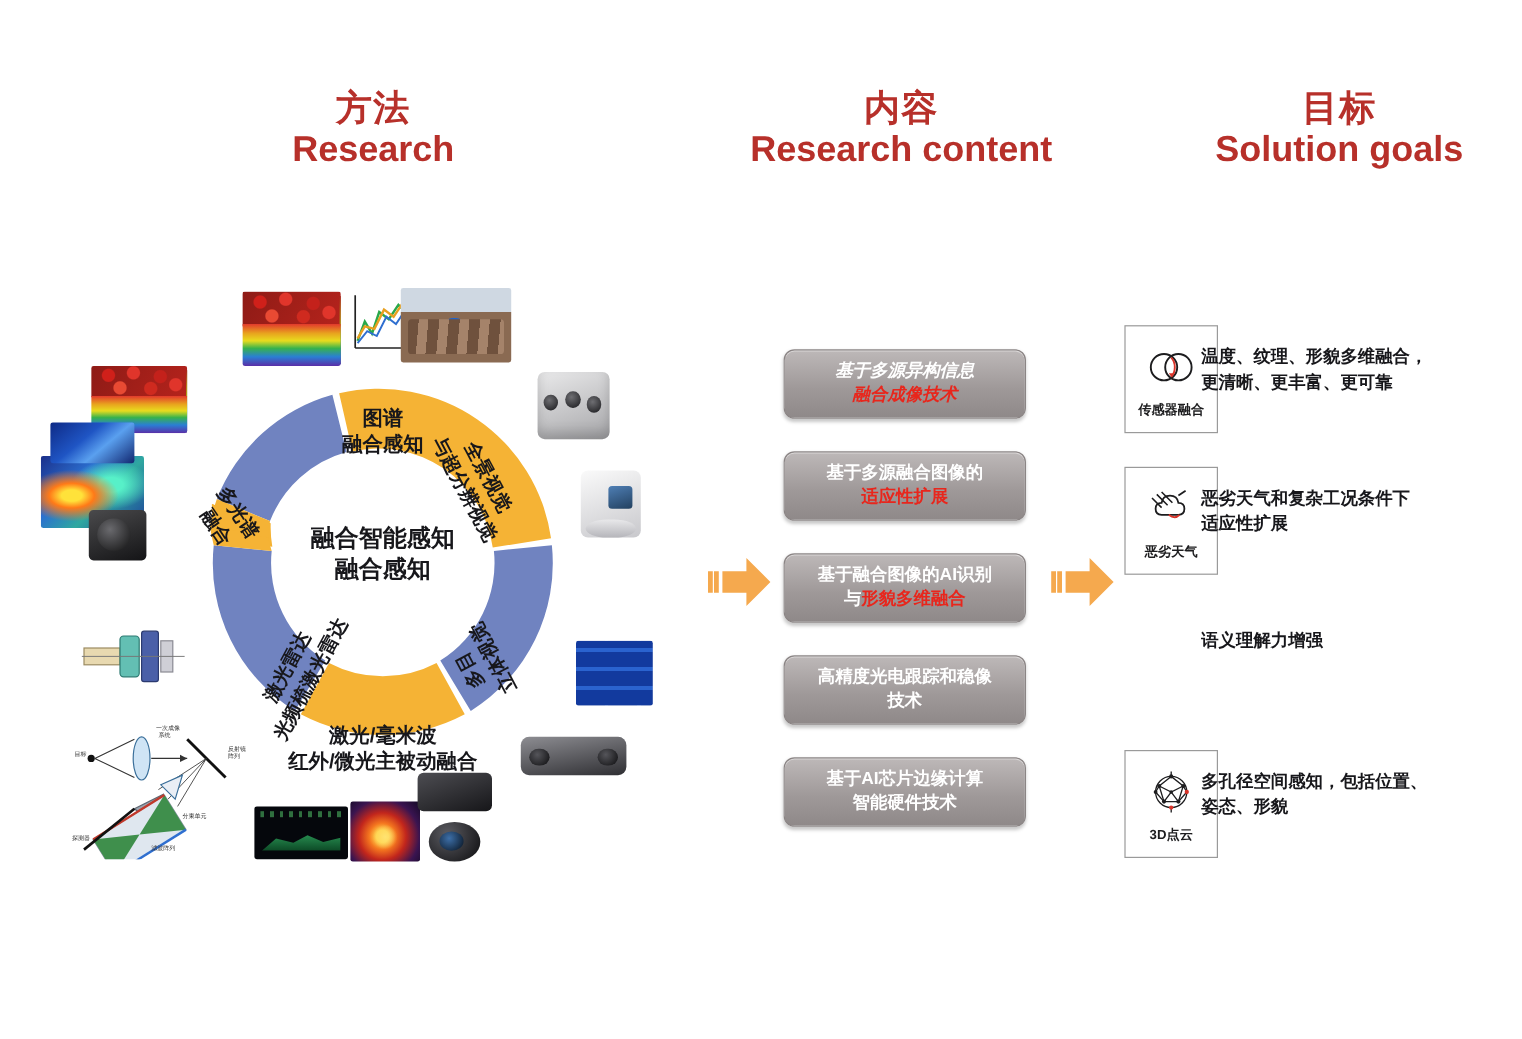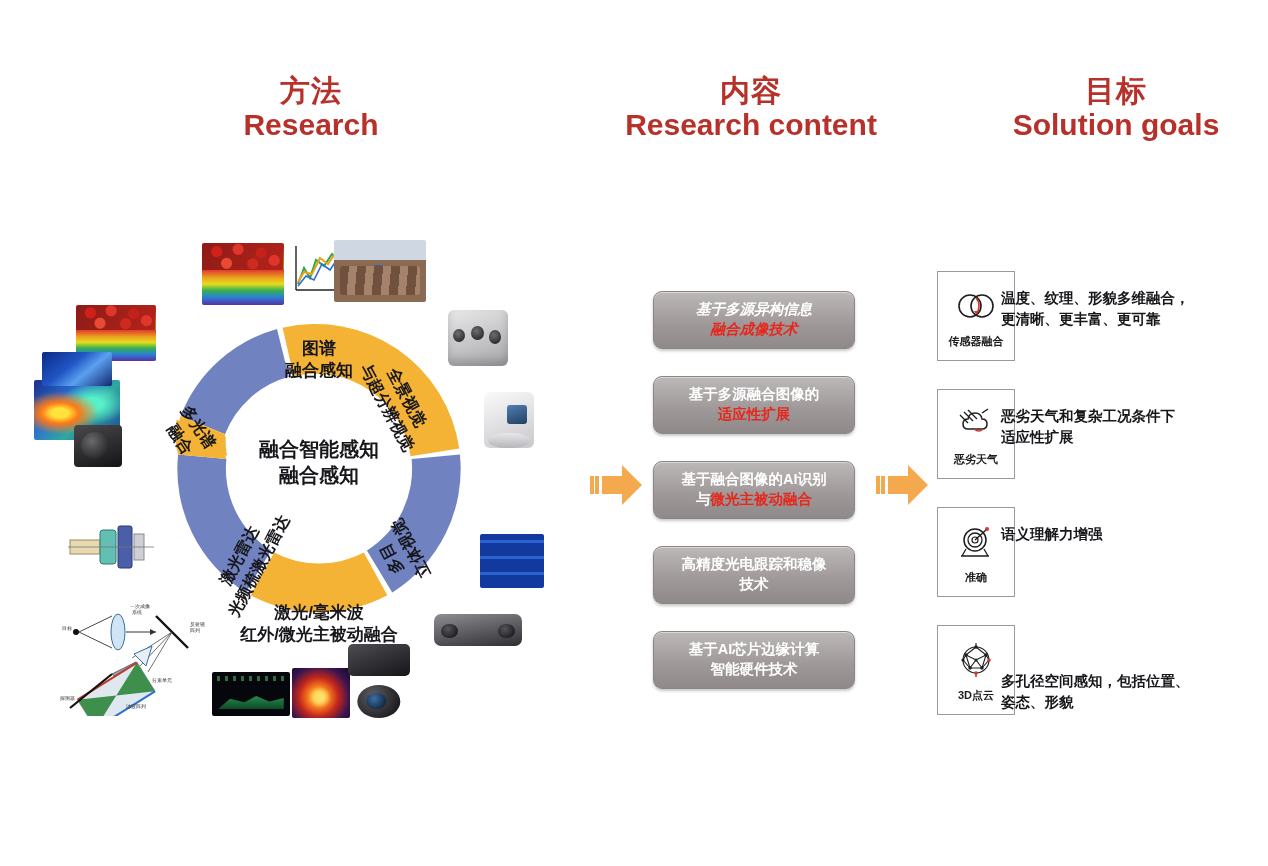--- a/index.html
+++ b/index.html
@@ -291,21 +291,21 @@
   </div>
   <div class="mbox" style="left:637px;top:376px;">
     <div>
       <span>基于多源融合图像的</span><br>
       <span class="red">适应性扩展</span>
     </div>
   </div>
   <div class="mbox" style="left:637px;top:461px;">
     <div>
       <span>基于融合图像的AI识别</span><br>
-      <span>与</span><span class="red">微光主被动融合</span>
+      <span>与</span><span class="red">形貌多维融合</span>
     </div>
   </div>
   <div class="mbox" style="left:637px;top:546px;">
     <div>
       <span>高精度光电跟踪和稳像</span><br>
       <span>技术</span>
     </div>
   </div>
   <div class="mbox" style="left:637px;top:631px;">
     <div>
@@ -346,33 +346,20 @@
         <path d="M20 22 q5 4 9 0" fill="none" stroke="#d8342a" stroke-width="1.5"></path>
       </svg>
     </div>
     <div class="cap">恶劣天气</div>
   </div>
   <div class="rtext" style="left:985px;top:406px;">
     <div>恶劣天气和复杂工况条件下</div>
     <div>适应性扩展</div>
   </div>
 
-  <div class="rcard" style="left:921px;top:507px;">
-    <div class="ic">
-      <svg width="44" height="34" viewBox="0 0 44 34">
-        <circle cx="21" cy="15" r="11" fill="none" stroke="#1d1d1f" stroke-width="1.5"></circle>
-        <circle cx="21" cy="15" r="7" fill="none" stroke="#1d1d1f" stroke-width="1.3"></circle>
-        <circle cx="21" cy="15" r="3" fill="none" stroke="#1d1d1f" stroke-width="1.2"></circle>
-        <path d="M21 15 L33 4" stroke="#1d1d1f" stroke-width="1.4"></path>
-        <circle cx="33" cy="4" r="2" fill="#d8342a"></circle>
-        <path d="M12 24 L8 31 M30 24 L34 31 M7 31 L35 31" stroke="#1d1d1f" stroke-width="1.3" fill="none"></path>
-      </svg>
-    </div>
-    <div class="cap">准确</div>
-  </div>
   <div class="rtext" style="left:985px;top:524px;">
     <div>语义理解力增强</div>
   </div>
 
   <div class="rcard" style="left:921px;top:625px;">
     <div class="ic">
       <svg width="44" height="36" viewBox="0 0 44 36">
         <g fill="none" stroke="#1d1d1f" stroke-width="1.1">
           <circle cx="22" cy="18" r="13"></circle>
           <path d="M22 5 L12 13 L16 26 L28 26 L32 13 Z"></path>
@@ -387,18 +374,18 @@
           <circle cx="28" cy="26" r="1.7"></circle>
             <circle cx="9" cy="18" r="1.6"></circle>
           <circle cx="22" cy="18" r="1.5"></circle>
         </g>
         <circle cx="35" cy="18" r="1.8" fill="#d8342a"></circle>
         <circle cx="22" cy="31" r="1.8" fill="#d8342a"></circle>
       </svg>
     </div>
     <div class="cap">3D点云</div>
   </div>
-  <div class="rtext" style="left:985px;top:642px;margin-top:29px;">
+  <div class="rtext" style="left:985px;top:642px;">
     <div>多孔径空间感知，包括位置、</div>
     <div>姿态、形貌</div>
   </div>
 
 </div>
 
 </body></html>

